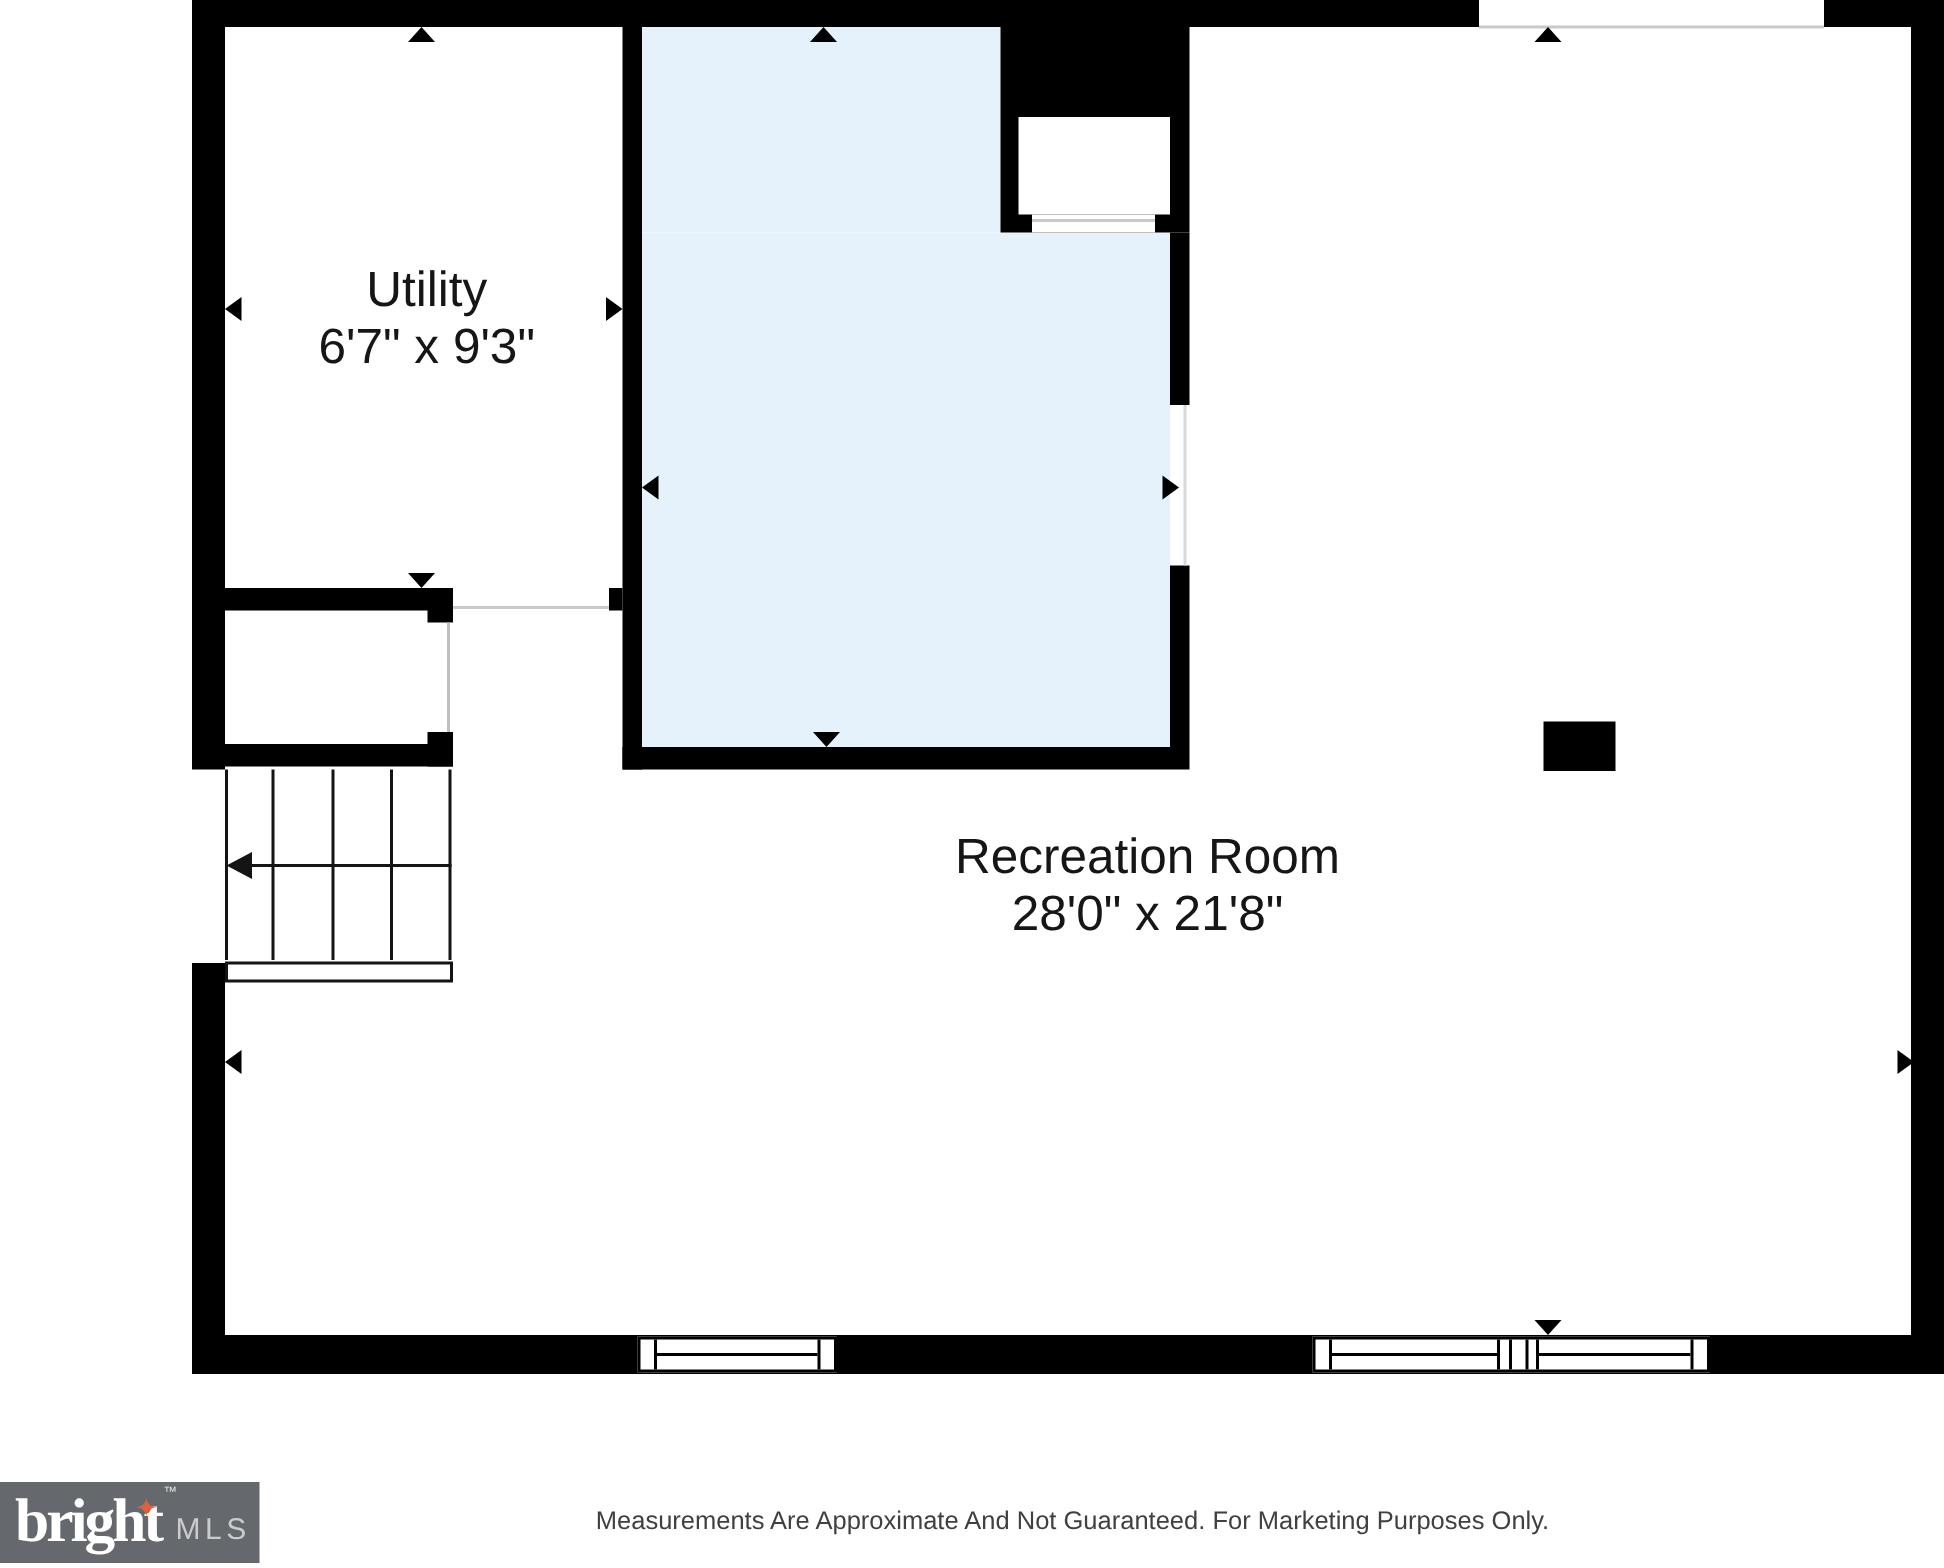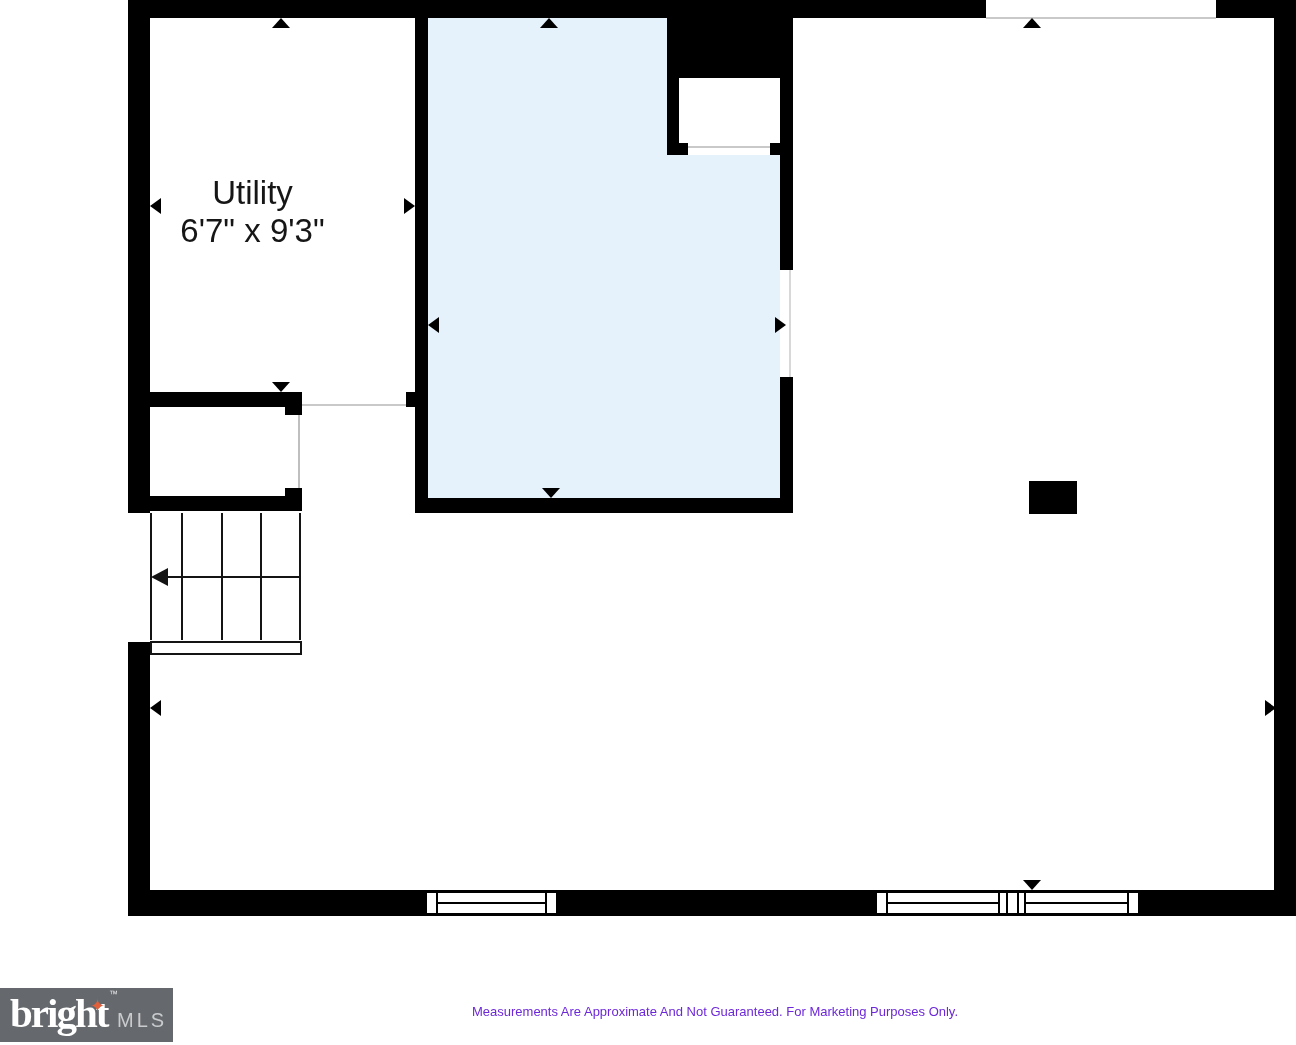--- a/index.html
+++ b/index.html
@@ -23,21 +23,21 @@
   .room-label{position:absolute;text-align:center;color:var(--label-text,#161616);
               font-size:33px;line-height:38px;white-space:nowrap;}
   .logo-box{position:absolute;left:0;top:988px;width:173px;height:54px;background:var(--logo-background,#65686c);}
   .logo-bright{position:absolute;left:10px;top:1px;font-family:"Liberation Serif","DejaVu Serif",serif;
                font-weight:bold;font-size:41px;letter-spacing:-2px;color:var(--logo-text,#fff);}
   .logo-star{position:absolute;left:90px;top:7px;font-size:18px;color:var(--logo-star,#e0603c);}
   .logo-tm{position:absolute;left:109px;top:1px;font-size:9px;color:#e6e6e6;}
   .logo-mls{position:absolute;left:117px;top:21px;font-size:20px;letter-spacing:3px;
             color:var(--logo-mls-text,#c9cbcd);}
   .disclaimer{position:absolute;left:134px;right:0;top:1004px;text-align:center;
-              font-size:13px;color:#6d28d9;}
+              font-size:17px;color:#404040;}
 </style>
 </head>
 <body>
 
 <div class="page">
 
   <div class="fill" style="left:428px;top:18px;width:239px;height:137px"></div>
   <div class="fill" style="left:428px;top:155px;width:352px;height:343px"></div>
 
   <div class="wall" style="left:128px;top:0;width:858px;height:18px"></div>
@@ -100,23 +100,27 @@
   <div class="arr right" style="left:404px;top:198px"></div>
   <div class="arr up" style="left:540px;top:18px"></div>
   <div class="arr down" style="left:542px;top:488px"></div>
   <div class="arr left" style="left:428px;top:317px"></div>
   <div class="arr right" style="left:775px;top:317px"></div>
   <div class="arr up" style="left:1023px;top:18px"></div>
   <div class="arr down" style="left:1023px;top:880px"></div>
   <div class="arr left" style="left:150px;top:700px"></div>
   <div class="arr right" style="left:1265px;top:700px"></div>
 
-  <div class="room-label" style="left:134px;top:174px;width:237px">
+  <div class="room-label" style="left:166px;top:174px;width:237px">
     <div>Utility</div>
     <div>6'7" x 9'3"</div>
+  </div>
+  <div class="room-label" style="left:450px;top:552px;width:630px">
+    <div>Recreation Room</div>
+    <div>28'0" x 21'8"</div>
   </div>
 
   <div class="logo-box">
     <span class="logo-bright">bright</span>
     <span class="logo-star">✦</span>
     <span class="logo-tm">™</span>
     <span class="logo-mls">MLS</span>
   </div>
   <div class="disclaimer">Measurements Are Approximate And Not Guaranteed. For Marketing Purposes Only.</div>
 

